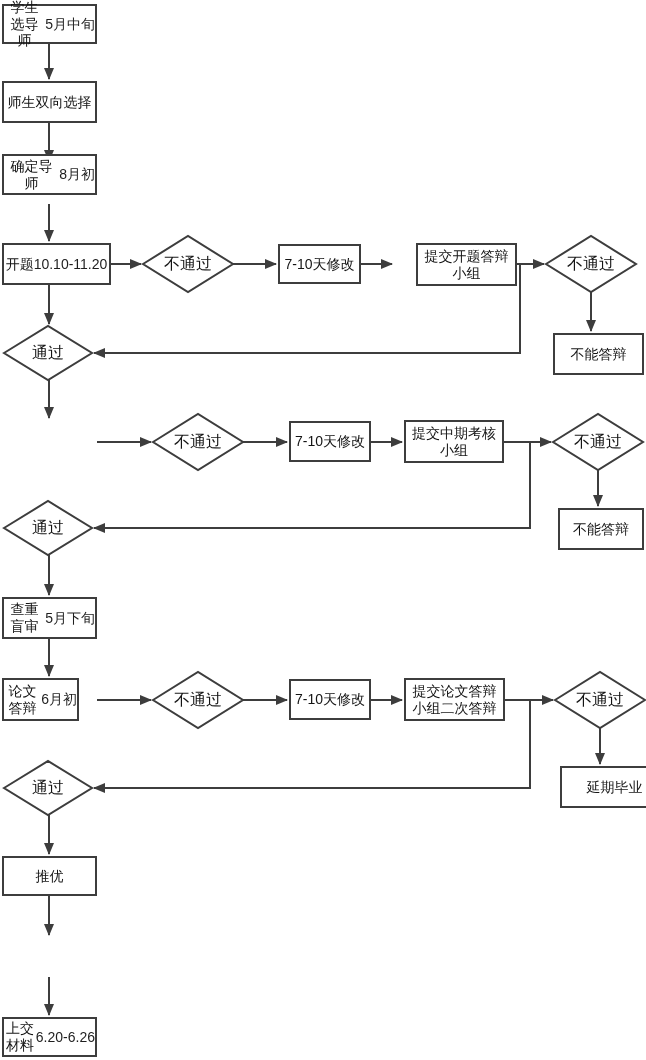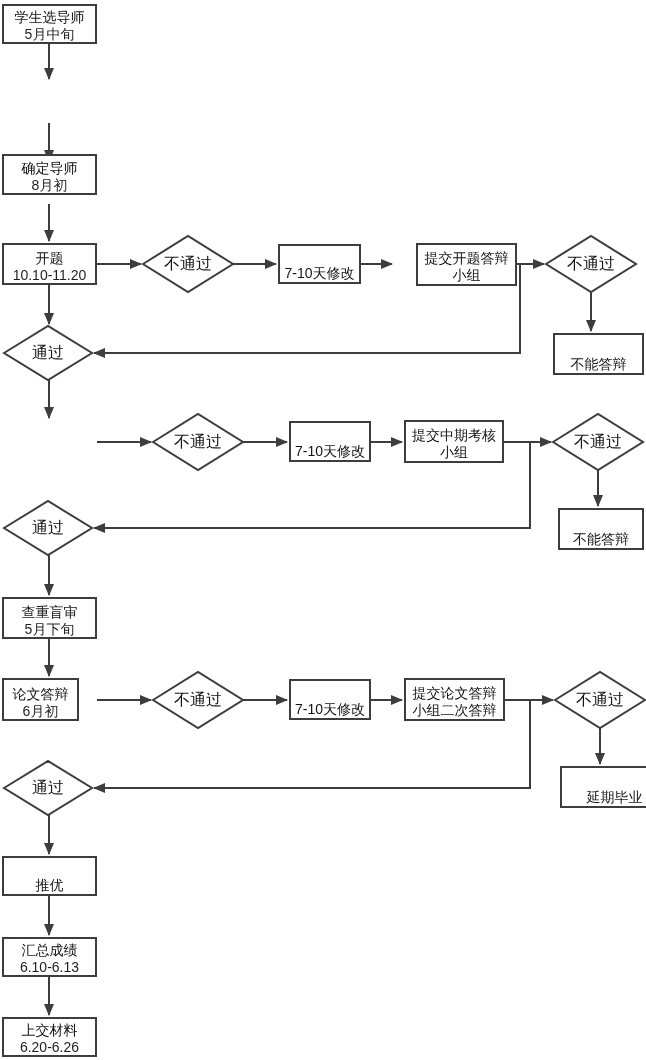--- a/index.html
+++ b/index.html
@@ -11,23 +11,22 @@
     font-family: "Liberation Sans", sans-serif;
     overflow: hidden;
   }
   svg.wires { position: absolute; left: 0; top: 0; width: 646px; height: 1060px; }
   .node {
     position: absolute;
     box-sizing: border-box;
     background: #ffffff;
     border: 2px solid #3d3d3d;
     display: flex;
-    flex-direction: column;
     align-items: center;
-    justify-content: flex-end;
+    justify-content: center;
     text-align: center;
   }
   .node .label {
     font-size: 14px;
     color: #141414;
     line-height: 1.2;
     white-space: pre-line;
   }
   .node .sub {
     font-size: 14px;
@@ -97,42 +96,41 @@
       <polygon points="153,700 198,672 243,700 198,728"></polygon>
       <polygon points="555,700 600,672 645,700 600,728"></polygon>
       <polygon points="4,788 48,761 92,788 48,815"></polygon>
     </g>
   </svg>
 
   <div class="node" style="left:2px;top:4px;width:95px;height:40px">
     <div class="label">学生选导师</div>
     <div class="sub">5月中旬</div>
   </div>
+  <div class="node" style="left:2px;top:81px;width:95px;height:42px">
+    <div class="label">师生双向选择</div>
+  </div>
   <div class="node" style="left:2px;top:154px;width:95px;height:41px">
     <div class="label">确定导师</div>
     <div class="sub">8月初</div>
   </div>
-  <div class="node" style="left:2px;top:243px;width:95px;height:42px">
+  <div class="node" style="left:2px;top:243px;width:109px;height:42px">
     <div class="label">开题</div>
     <div class="sub">10.10-11.20</div>
   </div>
   <div class="node" style="left:2px;top:597px;width:95px;height:42px">
     <div class="label">查重盲审</div>
     <div class="sub">5月下旬</div>
   </div>
   <div class="node" style="left:2px;top:678px;width:77px;height:43px">
     <div class="label">论文答辩</div>
     <div class="sub">6月初</div>
   </div>
   <div class="node" style="left:2px;top:856px;width:95px;height:40px">
     <div class="label">推优</div>
-  </div>
-  <div class="node" style="left:2px;top:937px;width:95px;height:40px">
-    <div class="label">汇总成绩</div>
-    <div class="sub">6.10-6.13</div>
   </div>
   <div class="node" style="left:2px;top:1017px;width:95px;height:40px">
     <div class="label">上交材料</div>
     <div class="sub">6.20-6.26</div>
   </div>
 
   <div class="node" style="left:278px;top:244px;width:83px;height:40px">
     <div class="label">7-10天修改</div>
   </div>
   <div class="node" style="left:289px;top:421px;width:82px;height:41px">

